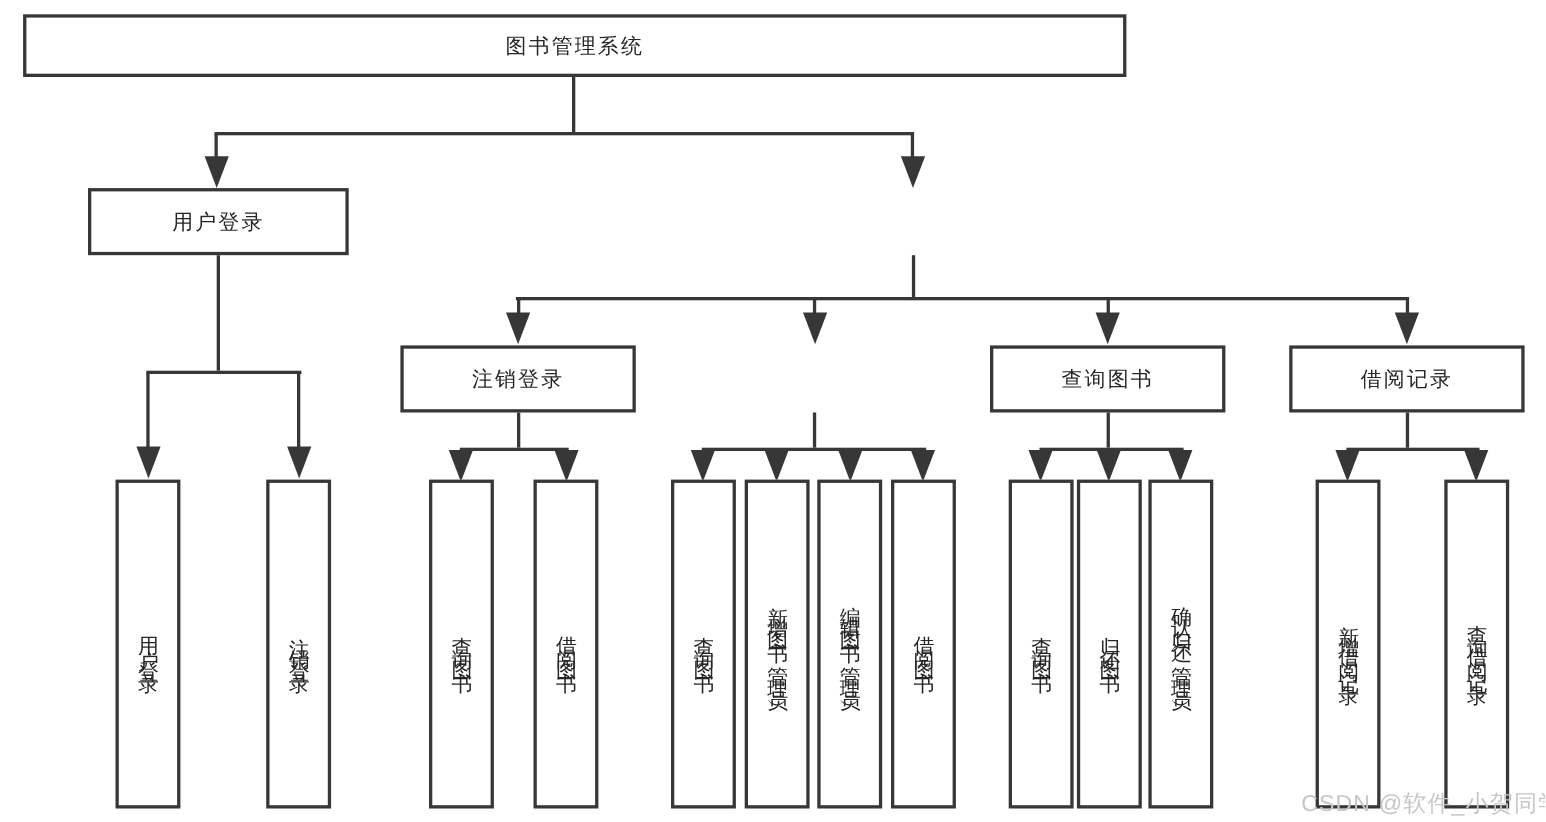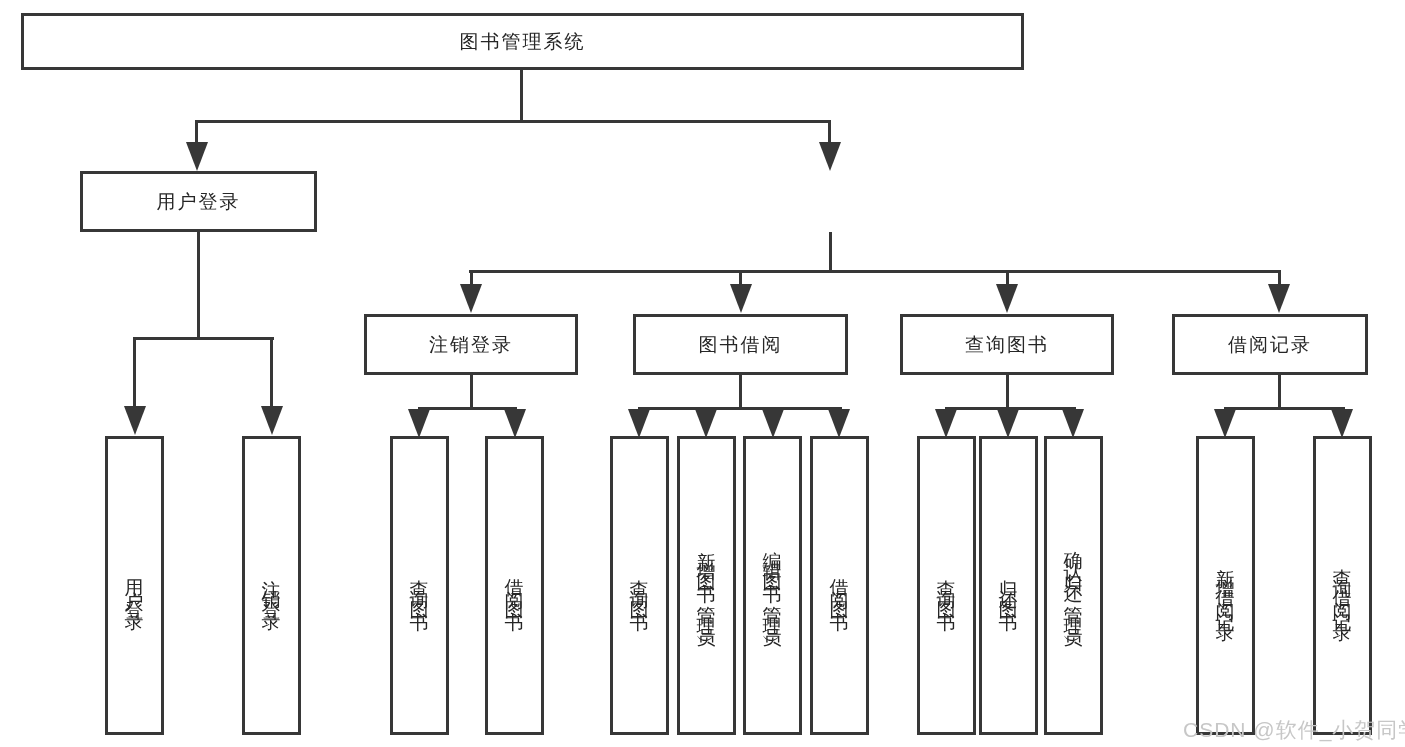--- a/index.html
+++ b/index.html
@@ -58,23 +58,22 @@
   <div class="vline" style="left:470px;top:272px;height:13px"></div>
   <div class="arrow" style="left:460px;top:284px"></div>
   <div class="vline" style="left:739px;top:272px;height:13px"></div>
   <div class="arrow" style="left:730px;top:284px"></div>
   <div class="vline" style="left:1006px;top:272px;height:13px"></div>
   <div class="arrow" style="left:996px;top:284px"></div>
   <div class="vline" style="left:1278px;top:272px;height:13px"></div>
   <div class="arrow" style="left:1268px;top:284px"></div>
 
   <div class="box" style="left:364px;top:314px;width:214px;height:61px">注销登录</div>
-  <div class="box" style="left:633px;top:314px;width:215px;height:61px">图书借阅</div>
   <div class="box" style="left:900px;top:314px;width:214px;height:61px">查询图书</div>
-  <div class="box" style="left:1172px;top:314px;width:196px;height:61px">借阅记录</div>
+  <div class="box" style="left:1172px;top:314px;width:214px;height:61px">借阅记录</div>
 
   <div class="vline" style="left:470px;top:375px;height:32px"></div>
   <div class="hline" style="left:418px;top:407px;width:99px"></div>
   <div class="arrow" style="left:408px;top:409px"></div>
   <div class="arrow" style="left:504px;top:409px"></div>
 
   <div class="vline" style="left:739px;top:375px;height:32px"></div>
   <div class="hline" style="left:638px;top:407px;width:204px"></div>
   <div class="arrow" style="left:628px;top:409px"></div>
   <div class="arrow" style="left:695px;top:409px"></div>

